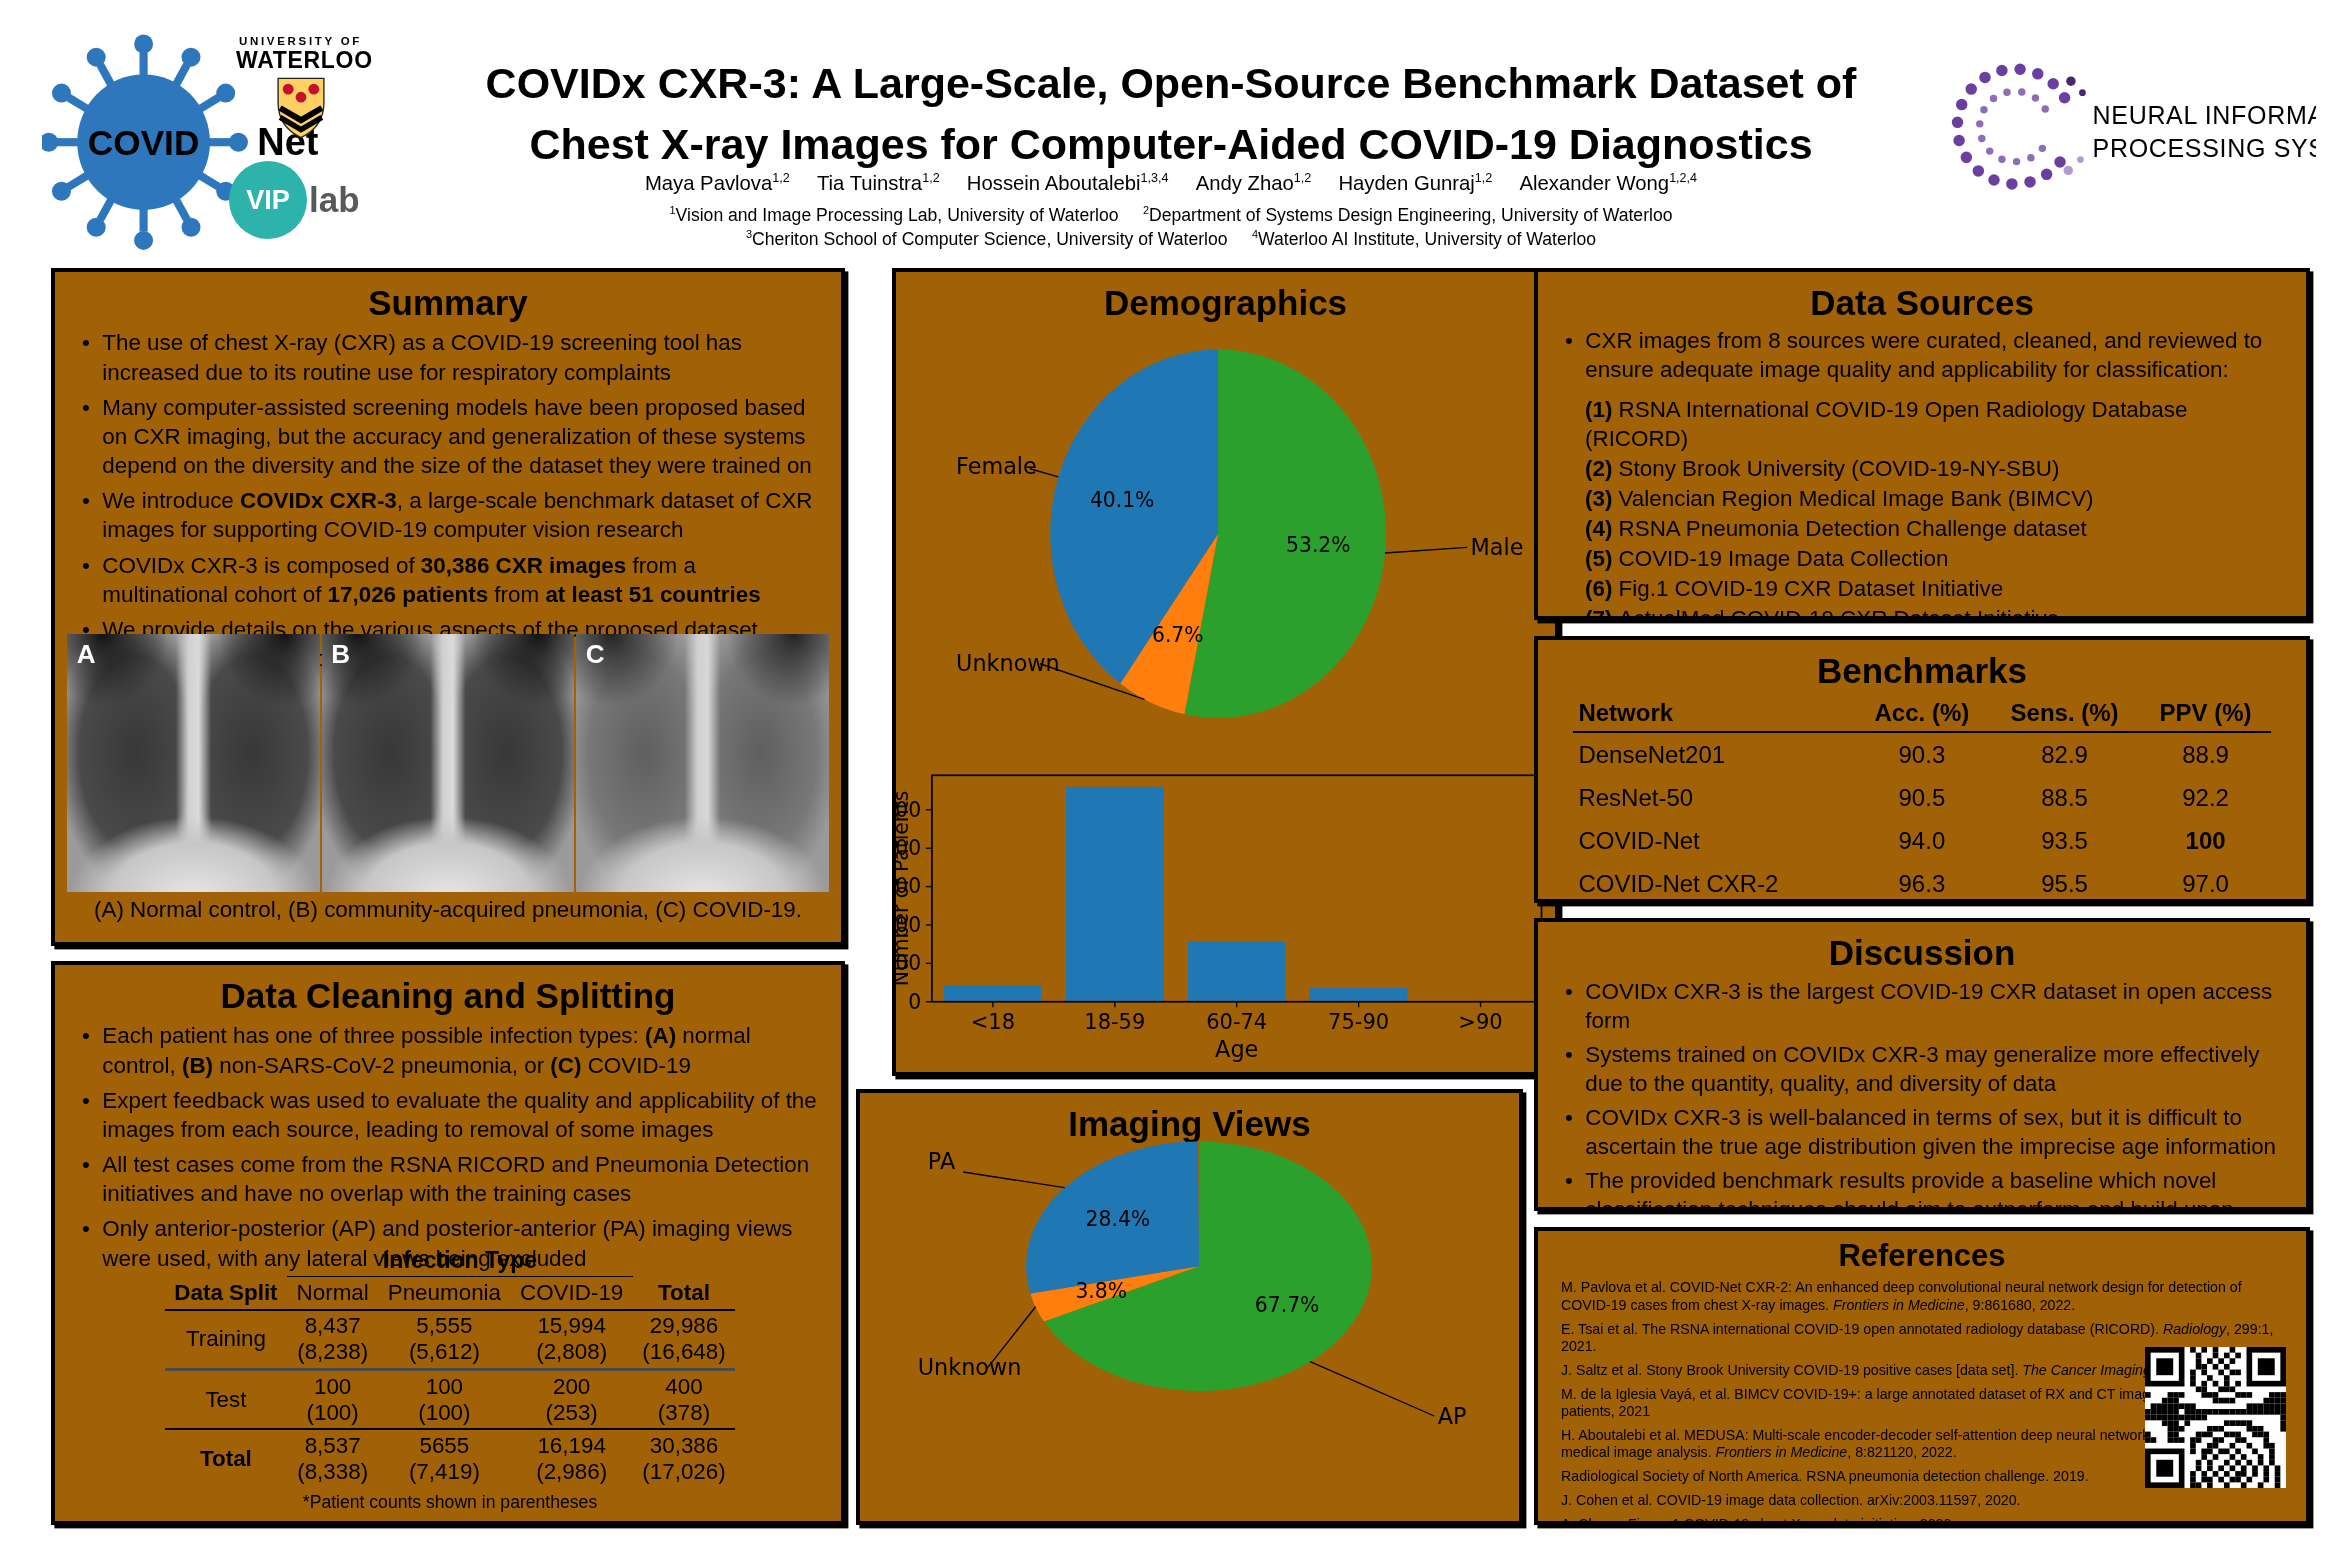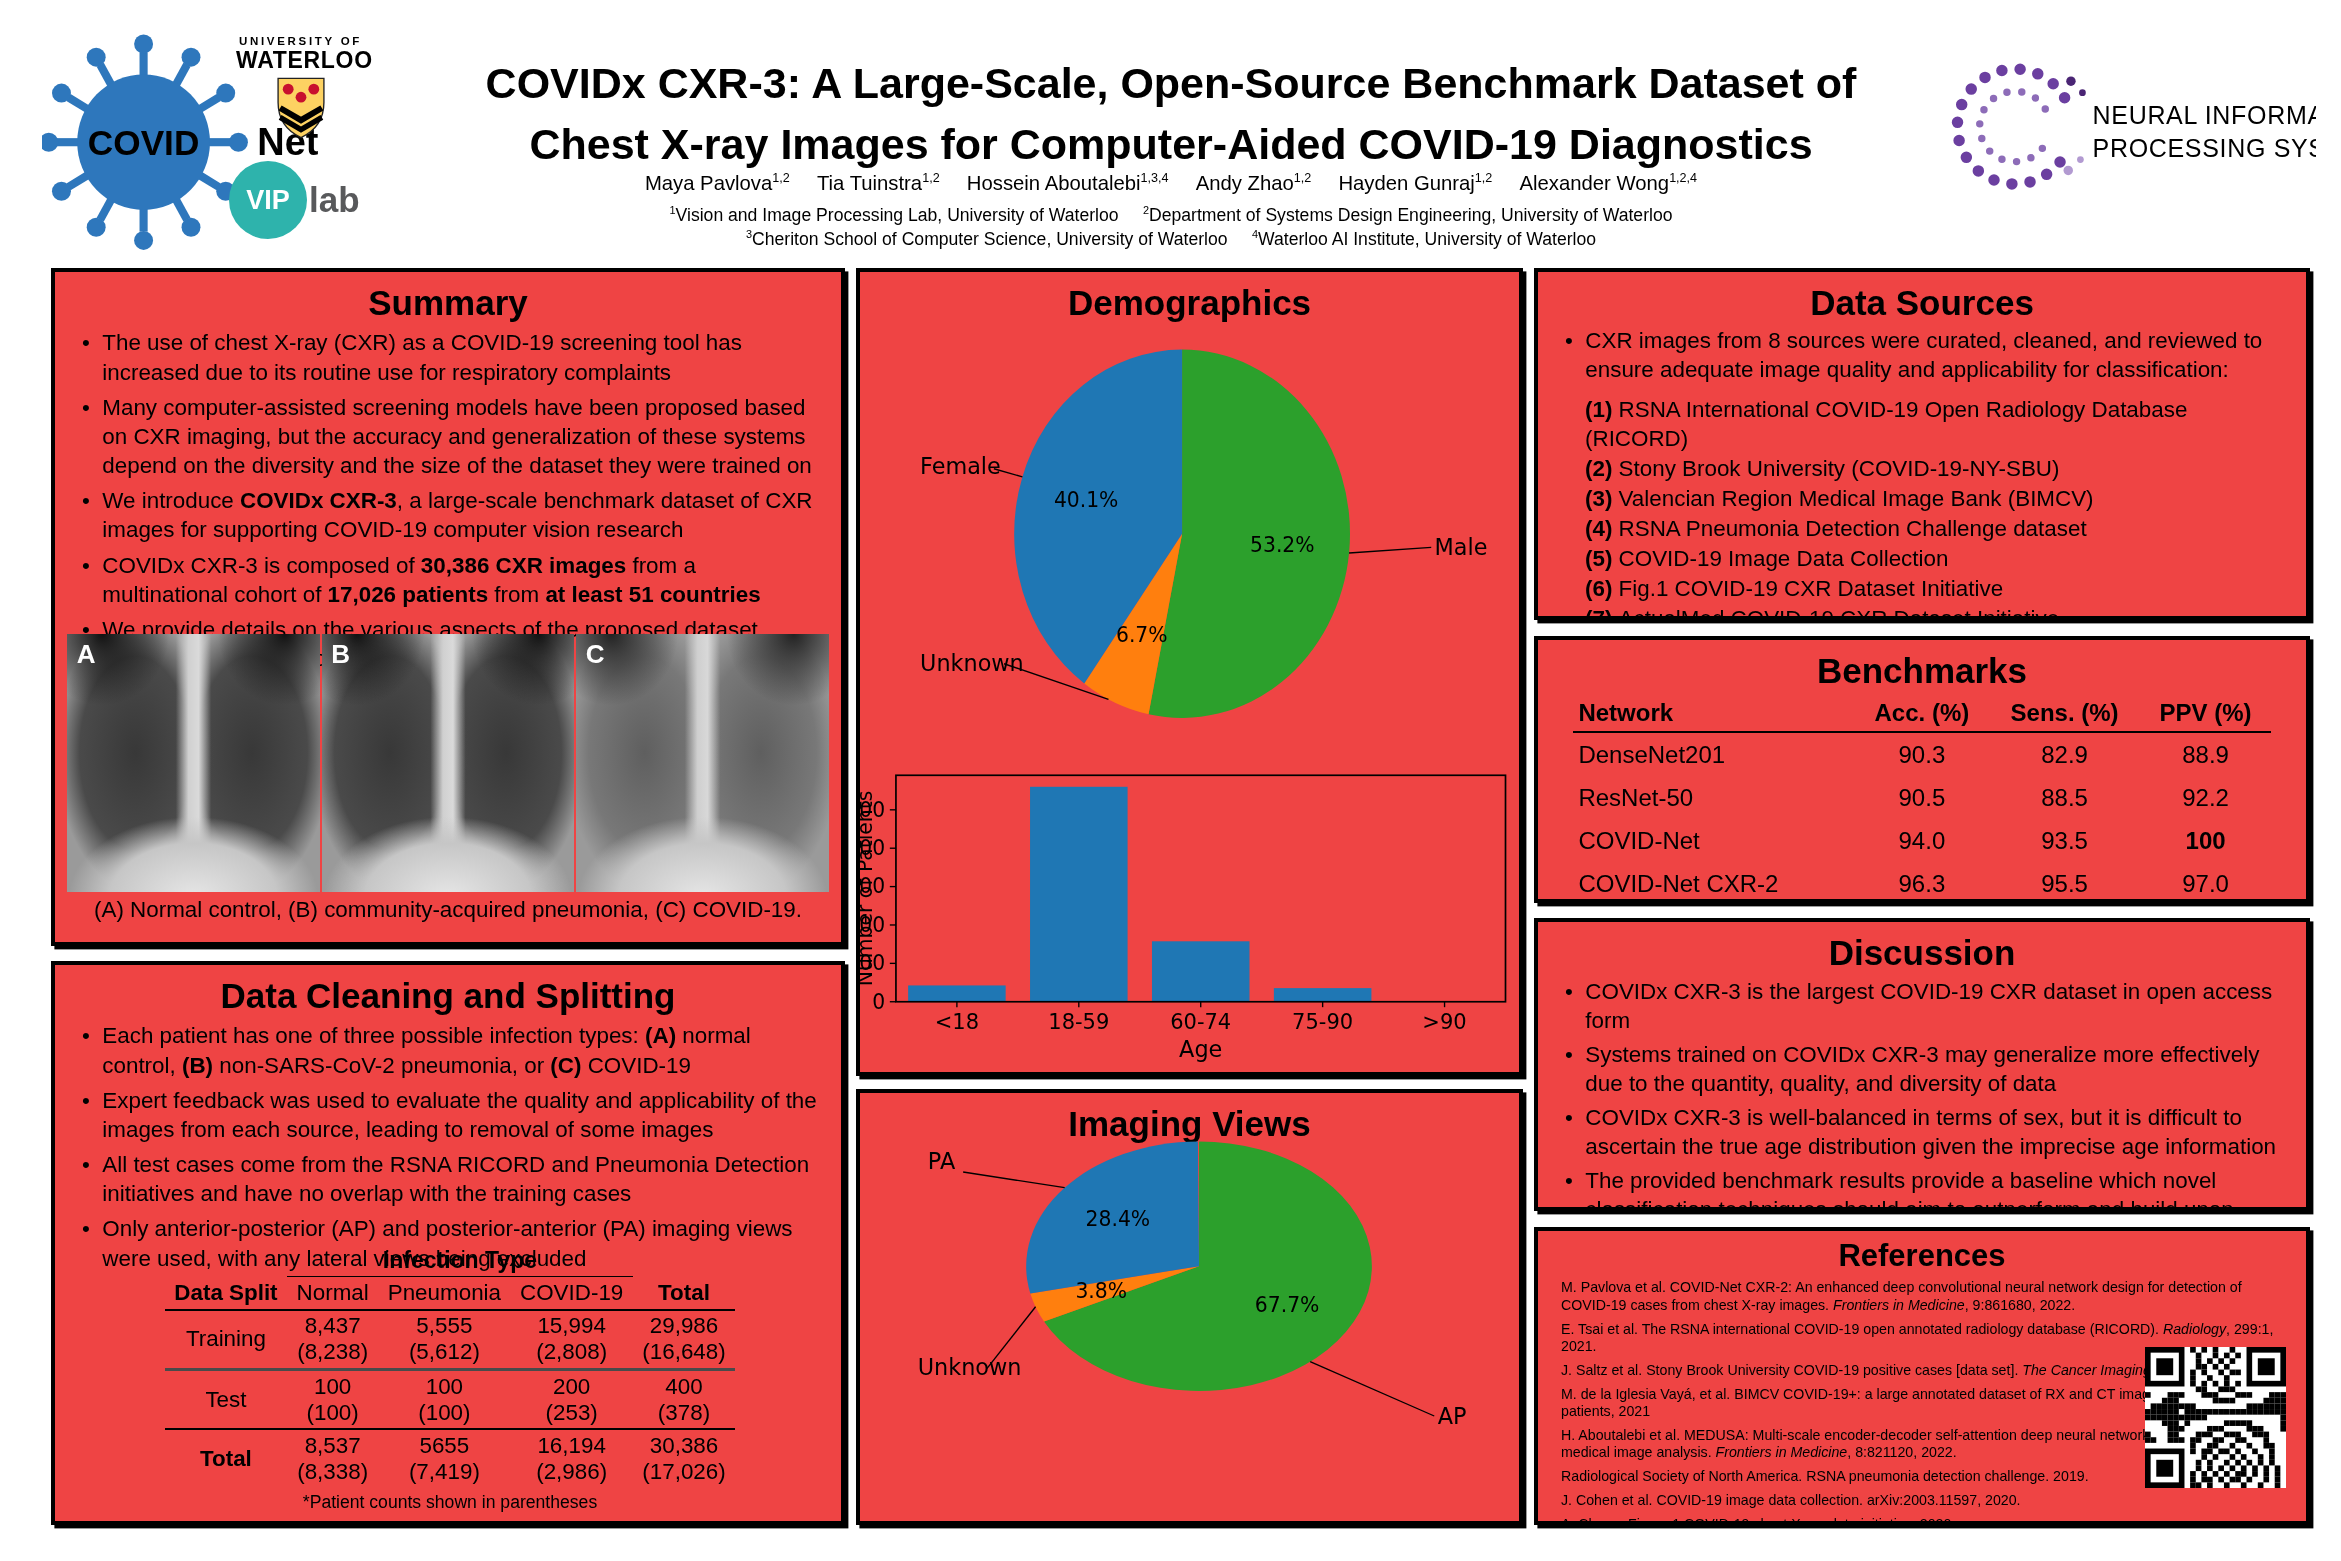--- a/index.html
+++ b/index.html
@@ -17,21 +17,21 @@
   .logo{position:absolute;}
   #uw-block{left:236px;top:35px;width:129px;text-align:center;}
   #uw-l1{font-size:11.5px;letter-spacing:2.7px;font-weight:bold;}
   #uw-l2{font-size:23px;font-weight:bold;letter-spacing:0.7px;}
   #vip-block{left:229px;top:161px;width:149px;height:85px;}
   #vip-circle{position:absolute;left:0;top:0;width:78px;height:78px;border-radius:50%;background:#2eb3ac;
               display:flex;align-items:center;justify-content:center;}
   #vip-circle span{color:#fff;font-size:27px;font-weight:bold;}
   #lab-text{position:absolute;left:80px;top:19px;font-size:35px;font-weight:bold;color:#58595b;}
   
-  .panel{position:absolute;background:#ef4444;border:4.7px solid #000;box-shadow:3.4px 3.4px 0 #000;
+  .panel{position:absolute;background:#a16207;border:4.7px solid #000;box-shadow:3.4px 3.4px 0 #000;
          box-sizing:border-box;overflow:hidden;}
   .panel h2{font-size:35px;font-weight:bold;text-align:center;margin:11px 0 5.4px 0;}
   .bullets{list-style:none;margin:2.7px 0 0 0;padding:0 23px 0 20.3px;font-size:22.4px;line-height:1.3;}
   .bullets li{position:relative;padding-left:27px;margin-bottom:6.1px;}
   .bullets li::before{content:"\2022";position:absolute;left:6.8px;}
   .b{font-weight:bold;} .i{font-style:italic;}
   
   .xrays{position:absolute;left:12.2px;right:12.2px;top:362px;height:258px;display:flex;gap:2px;}
   .xray{position:relative;flex:1;background-color:#9a9a9a;
         background-image:
@@ -264,21 +264,21 @@
                 <div>30,386</div>
                 <div class="paren">(17,026)</div>
               </td>
             </tr>
           </tbody>
         </table>
       <div class="footnote">*Patient counts shown in parentheses</div>
     </div>
   </div>
 
-  <div class="panel" style="left:856px;top:268px;width:667px;height:808px;">
+  <div class="panel" style="left:892px;top:268px;width:667px;height:808px;">
     <h2>Demographics</h2>
     <svg id="pie0" class="chart-abs" style="top:60px;" width="655" height="413" viewBox="0 0 966 610">
         <path d="M 475 298 L 475 26 A 248 272 0 1 1 425.471924832427 564.5205742485151 Z" fill="#2ca02c"></path>
         <path d="M 475 298 L 425.471924832427 564.5205742485151 A 248 272 0 0 1 330.4927610421931 519.0528127258015 Z" fill="#ff7f0e"></path>
         <path d="M 475 298 L 330.4927610421931 519.0528127258015 A 248 272 0 0 1 474.99999999999994 26 Z" fill="#1f77b4"></path>
         <text x="623.0487113268175" y="324.3790318637183" text-anchor="middle" class="pie-pct">53.2%</text>
         <line x1="843" y1="318" x2="721.6414300513318" y2="326.43174200880173" class="leader"></line>
         <text x="848" y="330" class="pie-ext">Male</text>
         <text x="415.475664379095" y="457.57319525520575" text-anchor="middle" class="pie-pct">6.7%</text>
         <line x1="212" y1="490" x2="366.2839555963089" y2="542.4719805933735" class="leader"></line>

